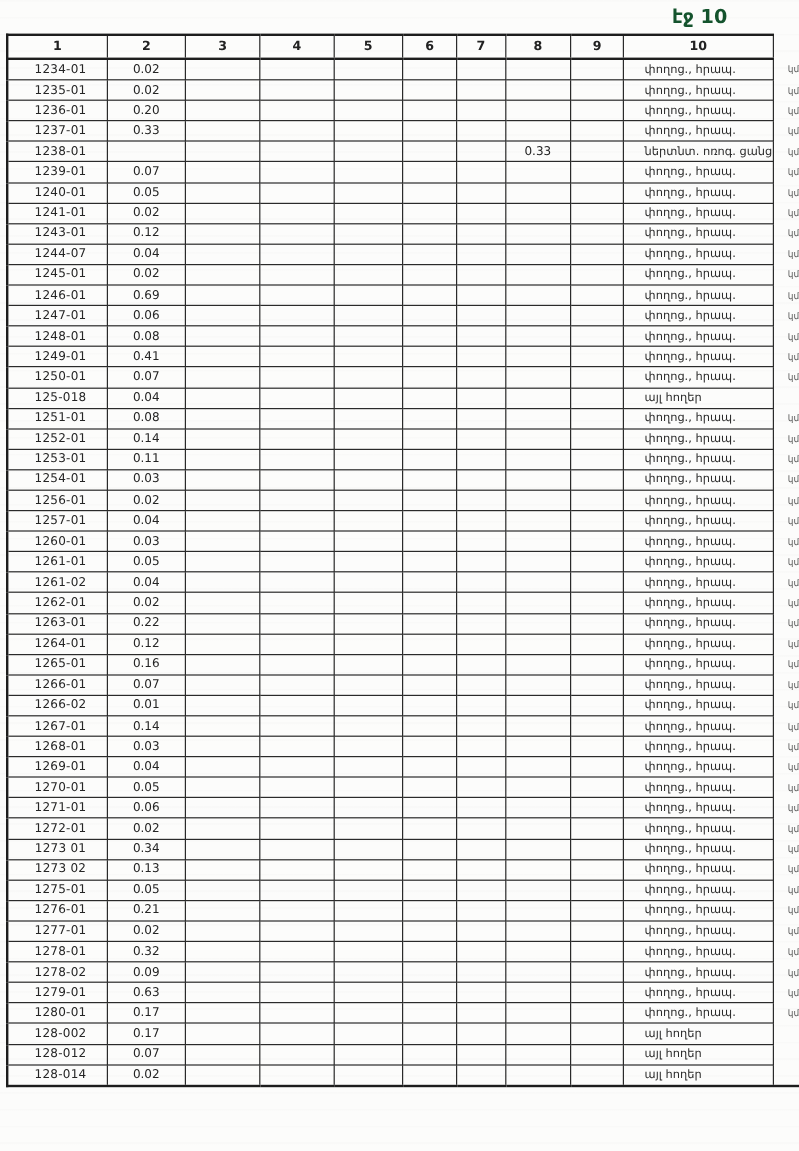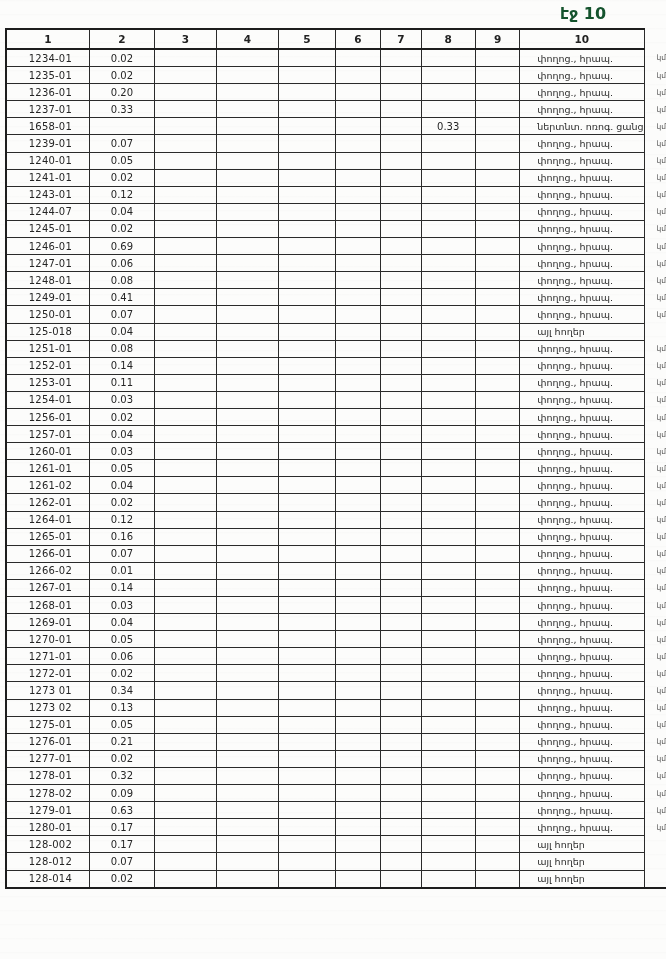--- a/index.html
+++ b/index.html
@@ -147,21 +147,21 @@
     <td class="c-empty"></td>
     <td class="c-empty"></td>
     <td class="c-empty"></td>
     <td class="c-empty"></td>
     <td class="c-val"></td>
     <td class="c-empty"></td>
     <td class="c-desc">փողոց., հրապ.</td>
     <td class="c-mark">կմ</td>
   </tr>
         <tr>
-    <td class="c-id">1658-01</td>
+    <td class="c-id">1238-01</td>
     <td class="c-val"></td>
     <td class="c-empty"></td>
     <td class="c-empty"></td>
     <td class="c-empty"></td>
     <td class="c-empty"></td>
     <td class="c-empty"></td>
     <td class="c-val">0.33</td>
     <td class="c-empty"></td>
     <td class="c-desc">ներտնտ. ոռոգ. ցանց</td>
     <td class="c-mark">կմ</td>
@@ -435,20 +435,33 @@
     <td class="c-empty"></td>
     <td class="c-empty"></td>
     <td class="c-val"></td>
     <td class="c-empty"></td>
     <td class="c-desc">փողոց., հրապ.</td>
     <td class="c-mark">կմ</td>
   </tr>
         <tr>
     <td class="c-id">1262-01</td>
     <td class="c-val">0.02</td>
+    <td class="c-empty"></td>
+    <td class="c-empty"></td>
+    <td class="c-empty"></td>
+    <td class="c-empty"></td>
+    <td class="c-empty"></td>
+    <td class="c-val"></td>
+    <td class="c-empty"></td>
+    <td class="c-desc">փողոց., հրապ.</td>
+    <td class="c-mark">կմ</td>
+  </tr>
+        <tr>
+    <td class="c-id">1263-01</td>
+    <td class="c-val">0.22</td>
     <td class="c-empty"></td>
     <td class="c-empty"></td>
     <td class="c-empty"></td>
     <td class="c-empty"></td>
     <td class="c-empty"></td>
     <td class="c-val"></td>
     <td class="c-empty"></td>
     <td class="c-desc">փողոց., հրապ.</td>
     <td class="c-mark">կմ</td>
   </tr>

